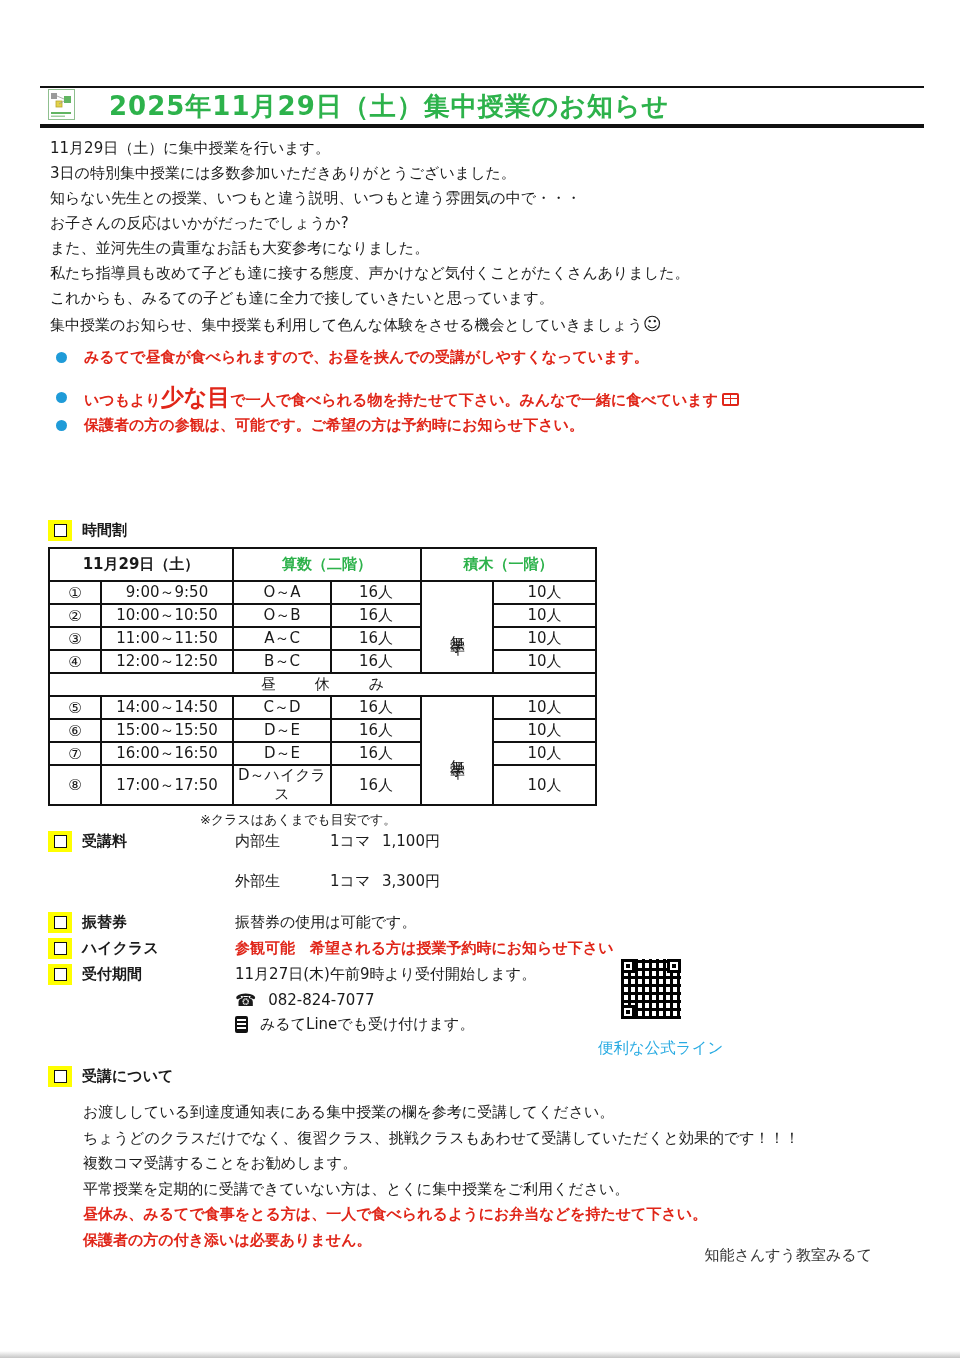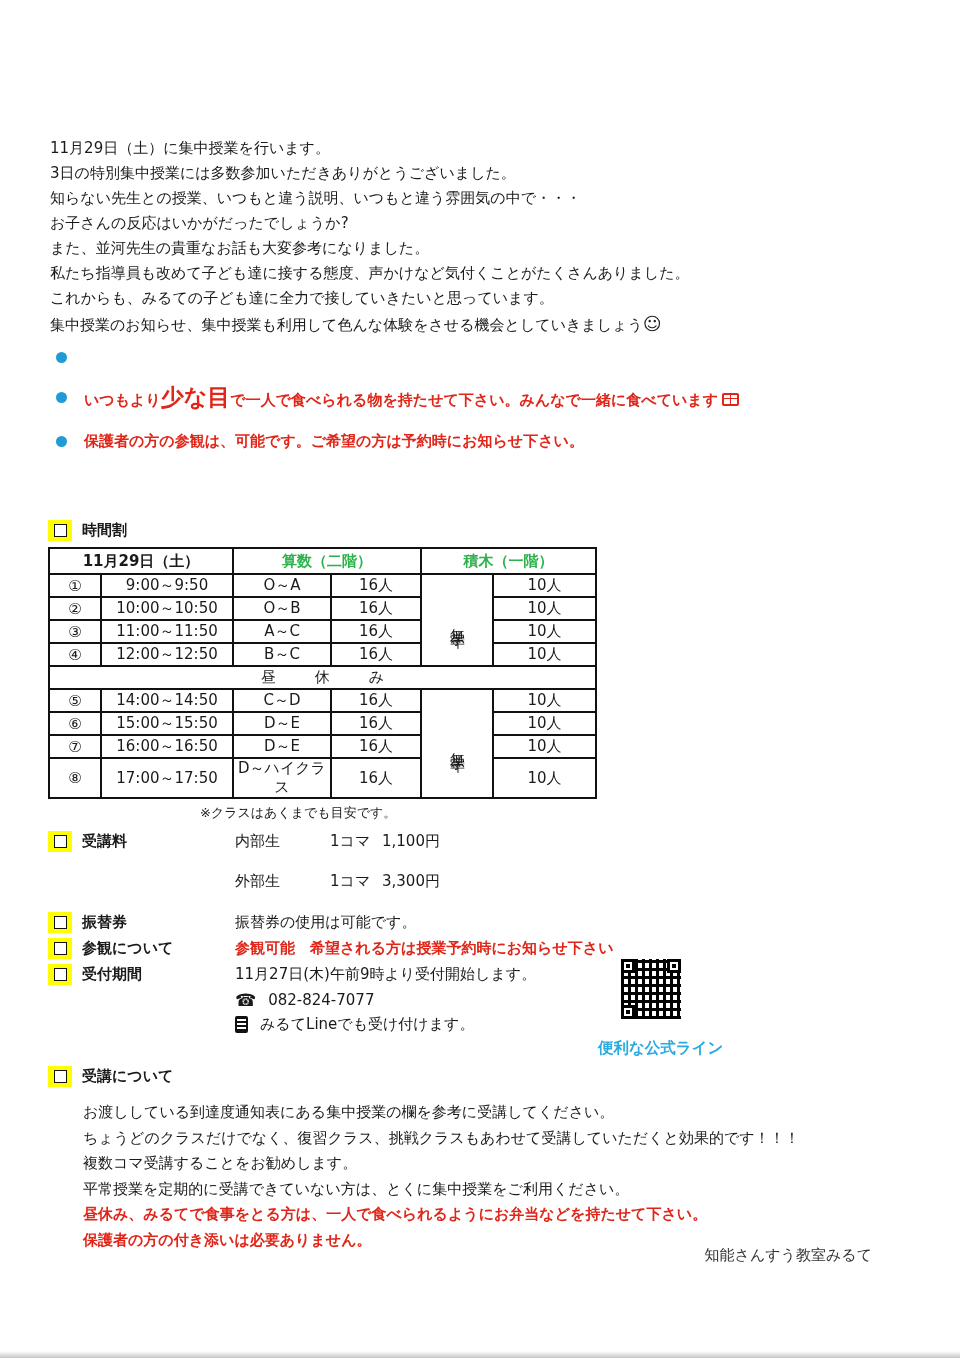--- a/index.html
+++ b/index.html
@@ -24,41 +24,41 @@
   }
   .logo{margin-left:8px;flex:none;}
   .title{margin-left:34px;font-size:26px;font-weight:bold;color:var(--green);letter-spacing:1px;white-space:nowrap;}
   
   .intro{position:absolute;left:50px;top:136px;line-height:25px;}
   .intro p{margin:0;white-space:nowrap;}
   .smiley{font-size:18px;}
   
   .bullets{position:absolute;left:56px;top:344px;}
   .bullet{display:flex;align-items:center;margin-bottom:12px;color:var(--red);font-weight:bold;min-height:26px;white-space:nowrap;}
-  .bullet.big{margin-bottom:16px;}
+  .bullet.big{margin-bottom:0;}
   .dot{width:11px;height:11px;border-radius:50%;background:var(--blue);margin-right:17px;flex:none;}
   .emph{font-size:23px;line-height:30px;}
   .bento{display:inline-block;width:17px;height:13px;border:2px solid var(--red);border-radius:2px;margin-left:4px;vertical-align:-1px;
     background:
       linear-gradient(90deg,transparent 46%,var(--red) 46% 56%,transparent 56%),
       linear-gradient(0deg,transparent 52%,var(--red) 52% 66%,transparent 66%);}
   
   .notice{position:absolute;left:50px;top:451px;line-height:27px;}
   .notice .ul{border-bottom:1.5px solid #111;padding-bottom:1px;display:inline-block;}
   .notice p{margin:0;white-space:nowrap;}
   .notice p + p{margin-top:2px;}
   
   .sec-head{display:flex;align-items:center;gap:10px;font-weight:bold;white-space:nowrap;}
   .chk{width:24px;height:21px;background:var(--yellow);display:flex;align-items:center;justify-content:center;flex:none;}
   .chk::after{content:"";width:11px;height:11px;border:1.7px solid #111;background:#fff;}
   
   .section-tt{position:absolute;left:48px;top:520px;}
   table.tt{border-collapse:collapse;margin-top:6px;table-layout:fixed;width:547px;}
   table.tt td{border:2px solid #111;text-align:center;padding:0;height:23px;font-size:15px;vertical-align:middle;}
-  table.tt tr.thead td{height:26px;}
+  table.tt tr.thead td{height:33px;}
   .date-head{font-weight:bold;font-size:14px;}
   .green-head{color:var(--green);font-weight:bold;font-size:15px;}
   .vert{writing-mode:vertical-rl;text-orientation:upright;letter-spacing:3px;display:inline-block;}
   .lunch-cell{letter-spacing:12px;text-indent:12px;height:24px;}
   .tight{font-size:13.5px;}
   .tt-note{margin-top:5px;margin-left:152px;font-size:13px;}
   
   .fees{position:absolute;left:48px;top:831px;display:grid;grid-template-columns:34px 153px 95px 52px auto;row-gap:20px;align-items:center;}
   .fees .cell{white-space:nowrap;}
   .fees .b{font-weight:bold;}
@@ -73,51 +73,66 @@
     background:repeating-linear-gradient(0deg,#111 0 2px,#fff 2px 4px);}
   
   .qr-block{position:absolute;left:598px;top:958px;width:230px;}
   .qr{margin-left:22px;width:62px;height:62px;position:relative;border:1px solid #fff;
     background-image:
       repeating-linear-gradient(90deg,#000 0 3px,transparent 3px 7px),
       repeating-linear-gradient(0deg,#000 0 3px,#fff 3px 8px);}
   .qr .f{position:absolute;width:14px;height:14px;border:3px solid #000;background:#fff;}
   .qr .f::after{content:"";position:absolute;inset:2px;background:#000;}
   .qr .f.tl{top:0;left:0;} .qr .f.tr{top:0;right:0;} .qr .f.bl{bottom:0;left:0;}
-  .qr-caption{margin-top:14px;line-height:28px;color:var(--qrblue);font-size:15.5px;font-weight:bold;}
+  .qr-caption{margin-top:14px;line-height:28px;color:var(--qrblue);font-size:15.5px;font-weight:normal;}
   .qr-caption p{margin:0;white-space:nowrap;}
   
   .attendance{position:absolute;left:48px;top:1066px;}
   .att-body{margin-left:35px;margin-top:13px;line-height:25.5px;font-family:Liberation Serif, serif;}
   .att-body p{margin:0;white-space:nowrap;}
   .att-body .red{color:var(--red);font-weight:bold;}
   
   .footer{position:absolute;right:88px;top:1246px;font-size:15px;color:#333;}
   .page-edge{position:absolute;bottom:0;left:0;right:0;height:7px;background:linear-gradient(#fff,#c6c6c6);}
 </style>
 </head>
 <body>
 
 <div class="page">
 
+  <div class="title-bar">
+    <span class="logo">
+      <svg width="27" height="31" viewBox="0 0 27 31">
+        <rect x="0.5" y="0.5" width="26" height="30" fill="#ffffff" stroke="#8fbf8f"></rect>
+        <rect x="3" y="4" width="6" height="6" fill="#9a9a9a"></rect>
+        <rect x="8" y="12" width="6" height="6" fill="#e3d24a" stroke="#b7a52e" stroke-width="0.8"></rect>
+        <rect x="16" y="7" width="7" height="7" fill="#62b562"></rect>
+        <path d="M9 7 L16 10 M11 15 L16 12" stroke="#999" stroke-width="0.8" fill="none"></path>
+        <rect x="3" y="23" width="20" height="2" fill="#62b562"></rect>
+        <rect x="3" y="26.5" width="14" height="1.5" fill="#9fcf9f"></rect>
+      </svg>
+    </span>
+    <h1 class="title">2025年11月29日（土）集中授業のお知らせ</h1>
+  </div>
 
   <div class="intro">
     <p>11月29日（土）に集中授業を行います。</p>
     <p>3日の特別集中授業には多数参加いただきありがとうございました。</p>
     <p>知らない先生との授業、いつもと違う説明、いつもと違う雰囲気の中で・・・</p>
     <p>お子さんの反応はいかがだったでしょうか?</p>
     <p>また、並河先生の貴重なお話も大変参考になりました。</p>
     <p>私たち指導員も改めて子ども達に接する態度、声かけなど気付くことがたくさんありました。</p>
     <p>これからも、みるての子ども達に全力で接していきたいと思っています。</p>
     <p><span>集中授業のお知らせ、集中授業も利用して色んな体験をさせる機会としていきましょう</span><span class="smiley">☺</span></p>
   </div>
 
   <div class="bullets">
     <div class="bullet">
       <span class="dot"></span>
+      <span>みるてで昼食が食べられますので、お昼を挟んでの受講がしやすくなっています。</span>
     </div>
     <div class="bullet big">
       <span class="dot"></span>
       <span>
         <span>いつもより</span><span class="emph">少な目</span><span>で一人で食べられる物を持たせて下さい。みんなで一緒に食べています</span><span class="bento"></span>
       </span>
     </div>
     <div class="bullet">
       <span class="dot"></span>
       <span>保護者の方の参観は、可能です。ご希望の方は予約時にお知らせ下さい。</span>
@@ -223,21 +238,21 @@
     <span class="cell">1コマ</span>
     <span class="cell">3,300円</span>
   </div>
 
   <div class="info">
     <span class="chk"></span>
     <span class="lab">振替券</span>
     <span class="txt">振替券の使用は可能です。</span>
 
     <span class="chk"></span>
-    <span class="lab">参観について</span>
+    <span class="lab">ハイクラス</span>
     <span class="txt red">参観可能　希望される方は授業予約時にお知らせ下さい</span>
 
     <span class="chk"></span>
     <span class="lab">受付期間</span>
     <span class="txt">11月27日(木)午前9時より受付開始します。</span>
 
     <span></span>
       <span></span>
     <span class="contact-line">
       <span class="phone-glyph">☎</span>

